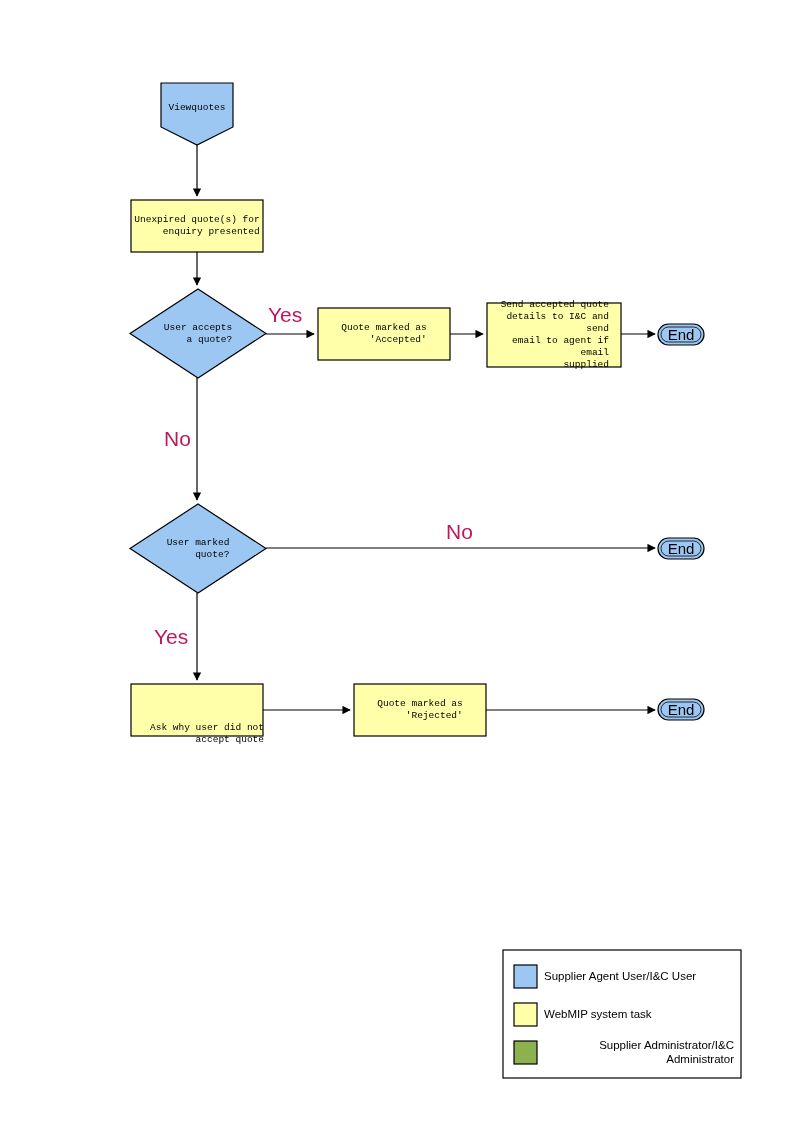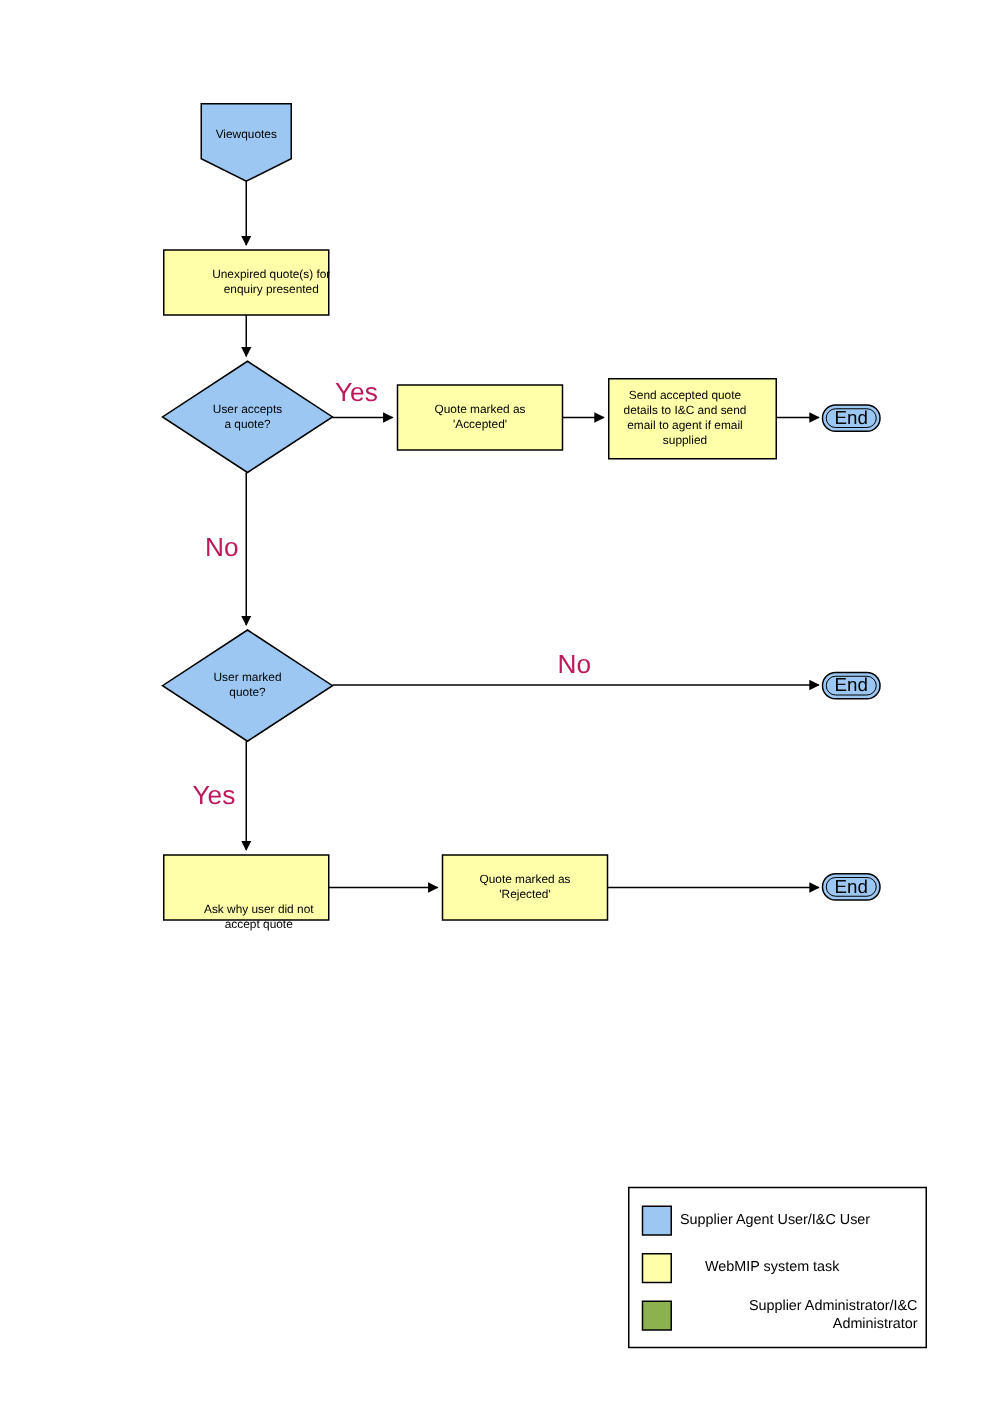--- a/index.html
+++ b/index.html
@@ -20,22 +20,22 @@
     left: 0;
     top: 0;
     width: 794px;
     height: 1123px;
   }
   .node-label {
     position: absolute;
     display: flex;
     align-items: center;
     justify-content: center;
-    text-align: center;
-    font-family: Liberation Sans, sans-serif;
+    text-align: right;
+    font-family: Liberation Mono, monospace;
     font-size: 9.5px;
     line-height: 12px;
     color: #000000;
     pointer-events: none;
     white-space: pre-line;
   }
   .edge-label {
     position: absolute;
     font-family: "Liberation Sans", sans-serif;
     color: #be185d;
@@ -133,21 +133,21 @@
   </g>
 
   <rect x="503" y="950" width="238" height="128" fill="#FFFFFF" stroke="#000000" stroke-width="1.2"></rect>
   <rect x="514" y="965" width="23" height="23" fill="#9CC7F2" stroke="#000000" stroke-width="1.2"></rect>
   <rect x="514" y="1003" width="23" height="23" fill="#FFFFAA" stroke="#000000" stroke-width="1.2"></rect>
   <rect x="514" y="1041" width="23" height="23" fill="#8CB24F" stroke="#000000" stroke-width="1.2"></rect>
 </svg>
 
 <div class="node-label" style="left:161px; top:86px; width:72px; height:44px;">Viewquotes</div>
 
-<div class="node-label" style="left:131px; top:200px; width:132px; height:52px;padding-left:20px;">Unexpired quote(s) for
+<div class="node-label" style="left:131px; top:200px; width:132px; height:52px;">Unexpired quote(s) for
 enquiry presented</div>
 
 <div class="node-label" style="left:140px; top:289px; width:116px; height:89px;">User accepts
 a quote?</div>
 
 <div class="node-label" style="left:318px; top:308px; width:132px; height:52px;">Quote  marked as
 'Accepted'</div>
 
 <div class="node-label" style="left:487px; top:303px; width:122px; height:64px;">Send accepted quote
 details to I&amp;C and send
@@ -172,16 +172,16 @@
 <div class="edge-label" style="left:268px; top:303px; font-size:21px;">Yes</div>
 
 <div class="edge-label" style="left:164px; top:427px; font-size:21px;">No</div>
 
 <div class="edge-label" style="left:446px; top:520px; font-size:21px;">No</div>
 
 <div class="edge-label" style="left:154px; top:625px; font-size:21px;">Yes</div>
 
 <div class="legend-text" style="left:544px; top:969px; width:190px;">Supplier Agent User/I&amp;C User</div>
 
-<div class="legend-text" style="left:564px; top:1007px; width:190px;">WebMIP system task</div>
+<div class="legend-text" style="left:544px; top:1007px; width:190px;">WebMIP system task</div>
 
 <div class="legend-text" style="left:544px; top:1038px; width:190px;text-align:right;">Supplier Administrator/I&amp;C
 Administrator</div>
 
 </body></html>

